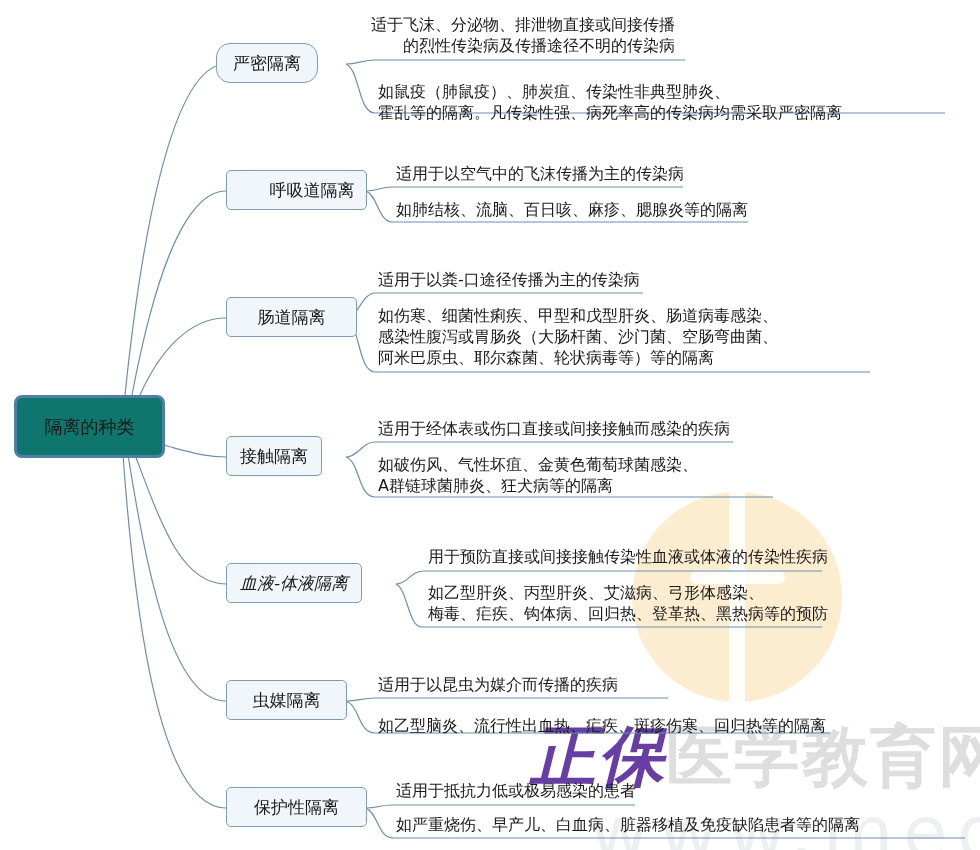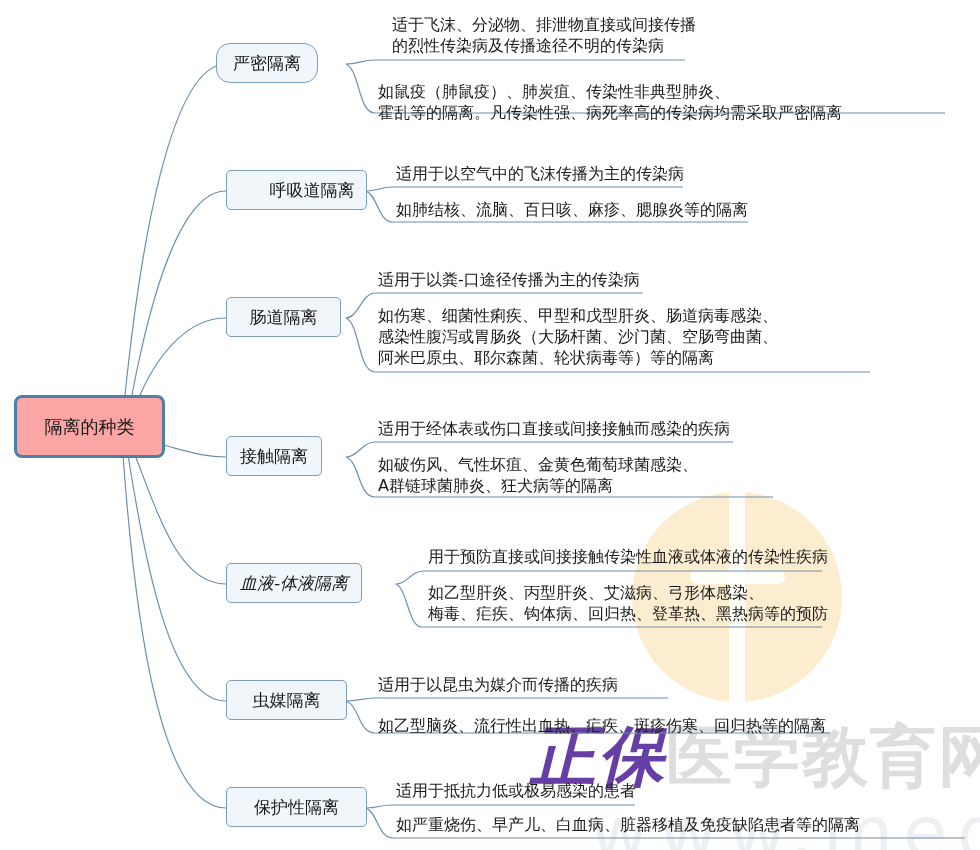--- a/index.html
+++ b/index.html
@@ -11,21 +11,21 @@
   .wm-circle { position: absolute; left: 632px; top: 492px; width: 210px; height: 210px;
                border-radius: 50%; background: #fbe7c2; opacity: 0.75; }
   .wm-stem { position: absolute; left: 729px; top: 470px; width: 16px; height: 260px; background: #ffffff; opacity: 0.85; }
   .wm-bar { position: absolute; left: 690px; top: 570px; width: 95px; height: 14px; background: #ffffff; opacity: 0.85; border-radius: 7px; }
   .wm-text { position: absolute; left: 530px; top: 712px; font-size: 66px; letter-spacing: 2px;
              color: #d9d9d9; opacity: 0.85; white-space: nowrap; font-weight: bold; }
   .wm-text .wm-brand { color: #4c1d95; font-style: italic; }
   .wm-url { position: absolute; left: 590px; top: 790px; font-size: 72px; color: #e3e6ea; opacity: 0.6;
             white-space: nowrap; letter-spacing: 10px; }
   .root { position: absolute; left: 14px; top: 395px; width: 145px; height: 57px;
-          background: #fca5a5; border: 3px solid #4f7fa6; border-radius: 8px;
+          background: #0f766e; border: 3px solid #4f7fa6; border-radius: 8px;
           display: flex; align-items: center; justify-content: center; font-size: 18px; box-sizing: content-box; text-align: right; }
   .branch { position: absolute; height: 40px; background: #f1f6fb; border: 1px solid #7e9db7;
             border-radius: 5px; display: flex; align-items: center; justify-content: center;
             font-size: 17px; box-sizing: border-box; }
   .leaf { position: absolute; font-size: 16px; line-height: 21px; white-space: nowrap; }
 </style>
 </head>
 <body>
 
 <div id="canvas">
@@ -75,37 +75,37 @@
   <div class="root">
     <span>隔离的种类</span>
   </div>
 
   <div class="branch" style="left:216px; top:43px; width:102px;border-radius:14px;">
     <span>严密隔离</span>
   </div>
   <div class="branch" style="left:226px; top:170px; width:141px;padding-left:31px;">
     <span>呼吸道隔离</span>
   </div>
-  <div class="branch" style="left:226px; top:297px; width:115px;">
+  <div class="branch" style="left:226px; top:297px; width:131px;">
     <span>肠道隔离</span>
   </div>
   <div class="branch" style="left:226px; top:436px; width:96px;">
     <span>接触隔离</span>
   </div>
   <div class="branch" style="left:226px; top:563px; width:136px;font-style:italic;">
     <span>血液-体液隔离</span>
   </div>
   <div class="branch" style="left:226px; top:680px; width:121px;">
     <span>虫媒隔离</span>
   </div>
   <div class="branch" style="left:226px; top:787px; width:141px;">
     <span>保护性隔离</span>
   </div>
 
-  <div class="leaf" style="left:392px; top:14px;">
+  <div class="leaf" style="left:371px; top:14px;text-align:right;">
     <div>适于飞沫、分泌物、排泄物直接或间接传播</div>
     <div>的烈性传染病及传播途径不明的传染病</div>
   </div>
   <div class="leaf" style="left:378px; top:81px;">
     <div>如鼠疫（肺鼠疫）、肺炭疽、传染性非典型肺炎、</div>
     <div>霍乱等的隔离。凡传染性强、病死率高的传染病均需采取严密隔离</div>
   </div>
 
   <div class="leaf" style="left:396px; top:163px;">
     <div>适用于以空气中的飞沫传播为主的传染病</div>

